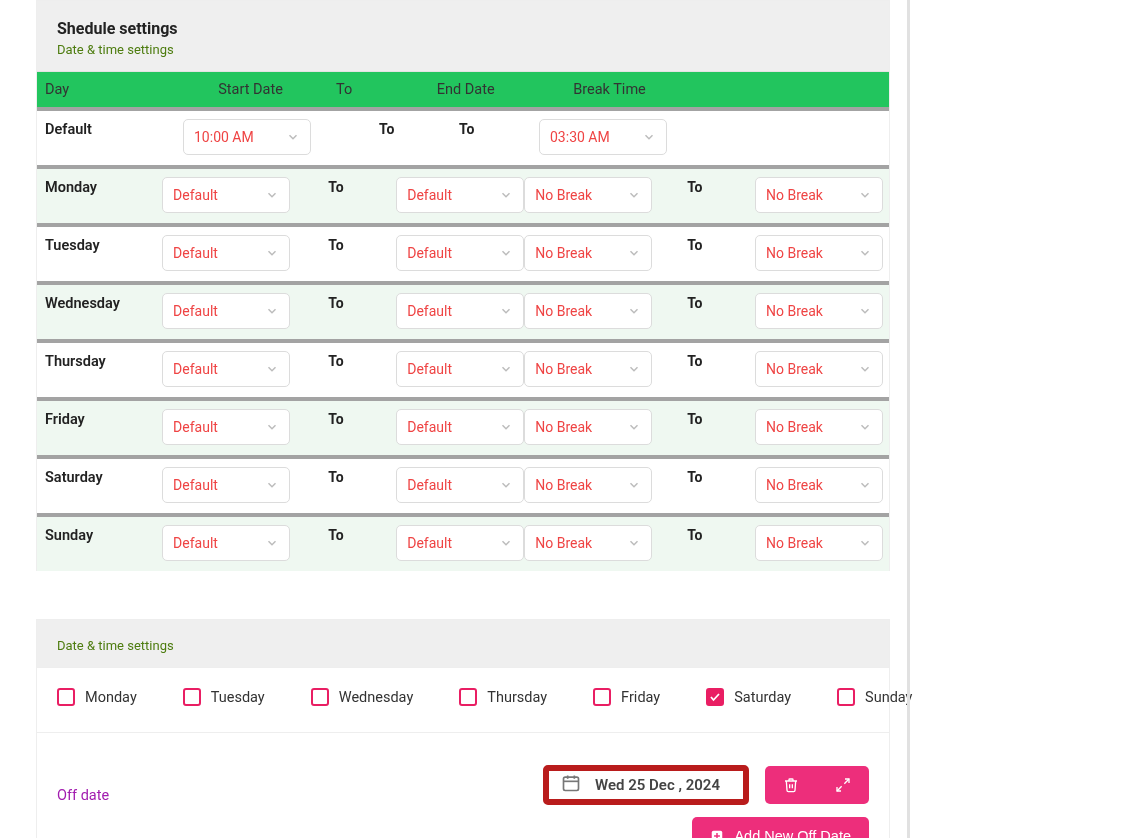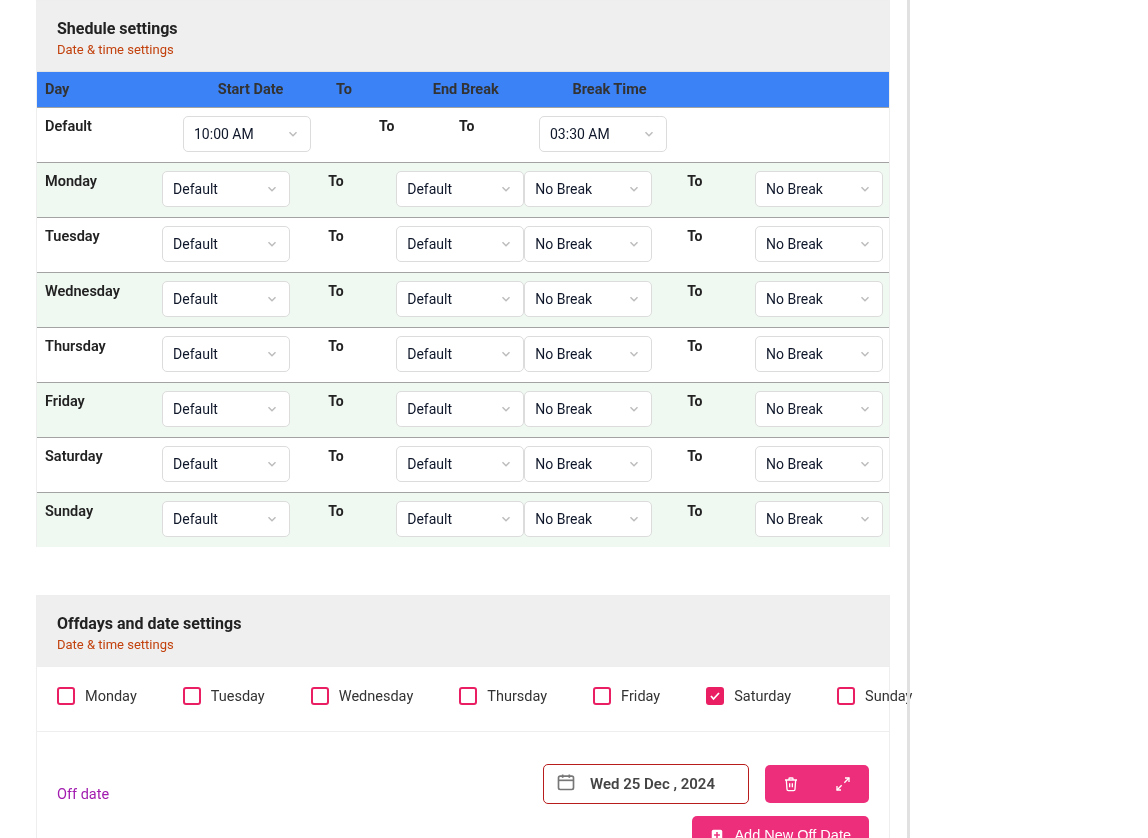--- a/index.html
+++ b/index.html
@@ -34,38 +34,38 @@
     padding: 18px 20px 14px 20px;
   }
   .panel-header h3 {
     margin: 0 0 4px 0;
     font-size: 16px;
     font-weight: 700;
     color: #222;
   }
   .panel-header .sub {
     font-size: 13px;
-    color: #c2410c;
+    color: #4d7c0f;
   }
   .tbl {
     padding: 0 0 0 0;
   }
   .th-row {
     display: flex;
-    background: #3b82f6;
+    background: #22c55e;
     color: #333;
-    font-weight: 700;
+    font-weight: 400;
     font-size: 14.5px;
     padding: 9px 6px;
     border-top: 1px solid #e3e3e3;
   }
   .td-row {
     display: flex;
     padding: 8px 6px 10px 6px;
-    border-top: 1px solid #a3a3a3;
+    border-top: 4px solid #a3a3a3;
   }
   .td-row.alt { background: #eff8f1; }
   .col-day   { width: 140px;  padding-left: 2px; }
   .col-start { width: 196px;  text-align:center; }
   .col-to1   { width: 80px;  }
   .col-end   { width: 138px; text-align:center; }
   .col-bstart{ width: 192px; }
   .col-to2   { width: 80px;  }
   .col-bend  { width: 138px; }
   .th-row .col-bstart { text-align:center; }
@@ -87,21 +87,21 @@
     width: 128px;
     height: 36px;
     border: 1px solid #dcdcdc;
     border-radius: 5px;
     background: #fff;
     display: flex;
     align-items: center;
     justify-content: space-between;
     padding: 0 10px;
     font-size: 14px;
-    color: #0f172a;
+    color: #ef4444;
     cursor: pointer;
   }
   .dd svg { flex: 0 0 auto; }
   .offdays-body {
     padding: 20px 20px 26px 20px;
     display: flex;
     align-items: center;
     gap: 46px;
     border-top: 1px solid #eee;
   }
@@ -143,21 +143,21 @@
   .offdate-right {
     display: flex;
     flex-direction: column;
     align-items: flex-end;
     gap: 12px;
   }
   .offdate-top { display: flex; gap: 16px; align-items: center; }
   .date-input {
     width: 206px;
     height: 40px;
-    border: 1px solid #b91c1c;
+    border: 6px solid #b91c1c;
     border-radius: 5px;
     display: flex;
     align-items: center;
     padding: 0 12px;
     gap: 14px;
     font-size: 15px;
     font-weight: 600;
     color: #444;
     background: #fff;
     cursor: pointer;
@@ -201,21 +201,21 @@
     <div class="panel-header">
       <h3>Shedule settings</h3>
       <div class="sub">Date &amp; time settings</div>
     </div>
 
     <div class="tbl">
       <div class="th-row">
         <div class="col-day">Day</div>
         <div class="col-start">Start Date</div>
         <div class="col-to1">To</div>
-        <div class="col-end">End Break</div>
+        <div class="col-end">End Date</div>
         <div class="col-bstart">Break Time</div>
         <div class="col-to2"></div>
         <div class="col-bend"></div>
       </div>
       <div id="rows-mount">
           <div class="td-row">
             <div class="col-day">
               <div class="day-label">Default</div>
             </div>
             <div class="col-start">
@@ -541,21 +541,20 @@
                 </svg>
               </div>
             </div>
           </div>
         </div>
     </div>
   </div>
 
   <div class="panel" style="margin-top:48px;">
     <div class="panel-header">
-      <h3>Offdays and date settings</h3>
       <div class="sub">Date &amp; time settings</div>
     </div>
 
     <div class="offdays-body" id="offdays-mount">
         <div class="chk">
           <span class="box"></span>
           <span>Monday</span>
         </div>
         <div class="chk">
           <span class="box"></span>

